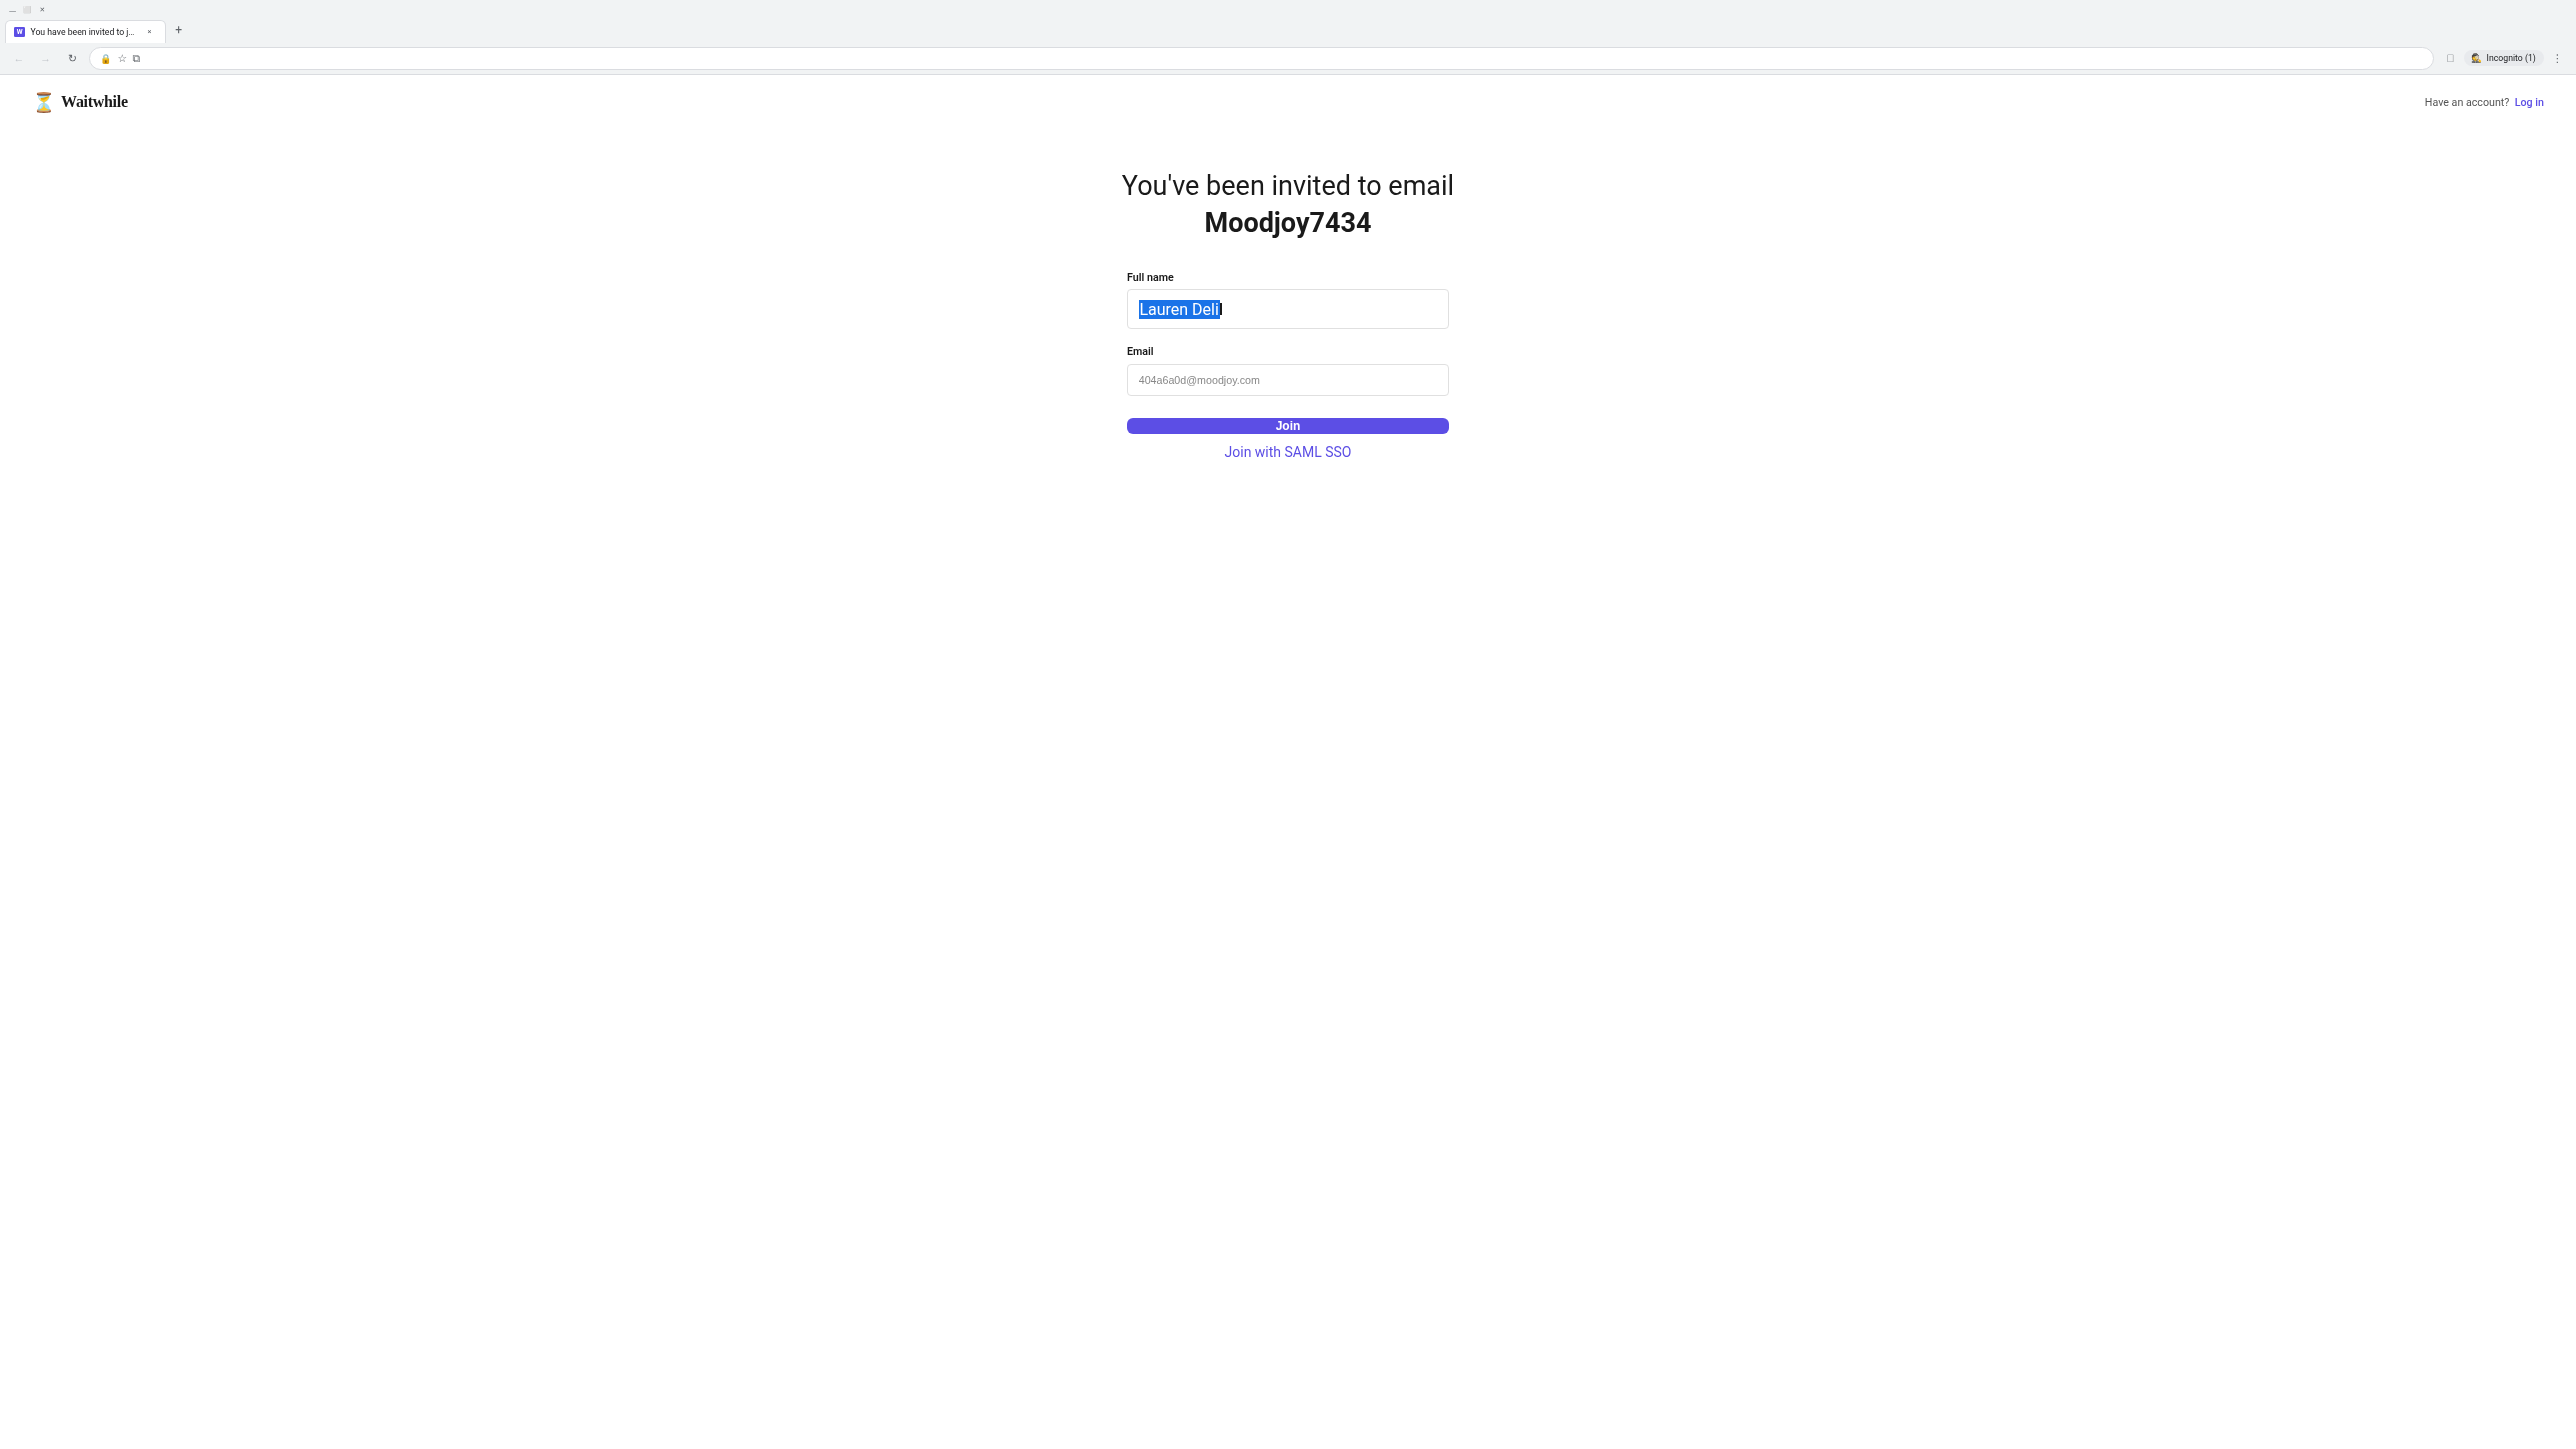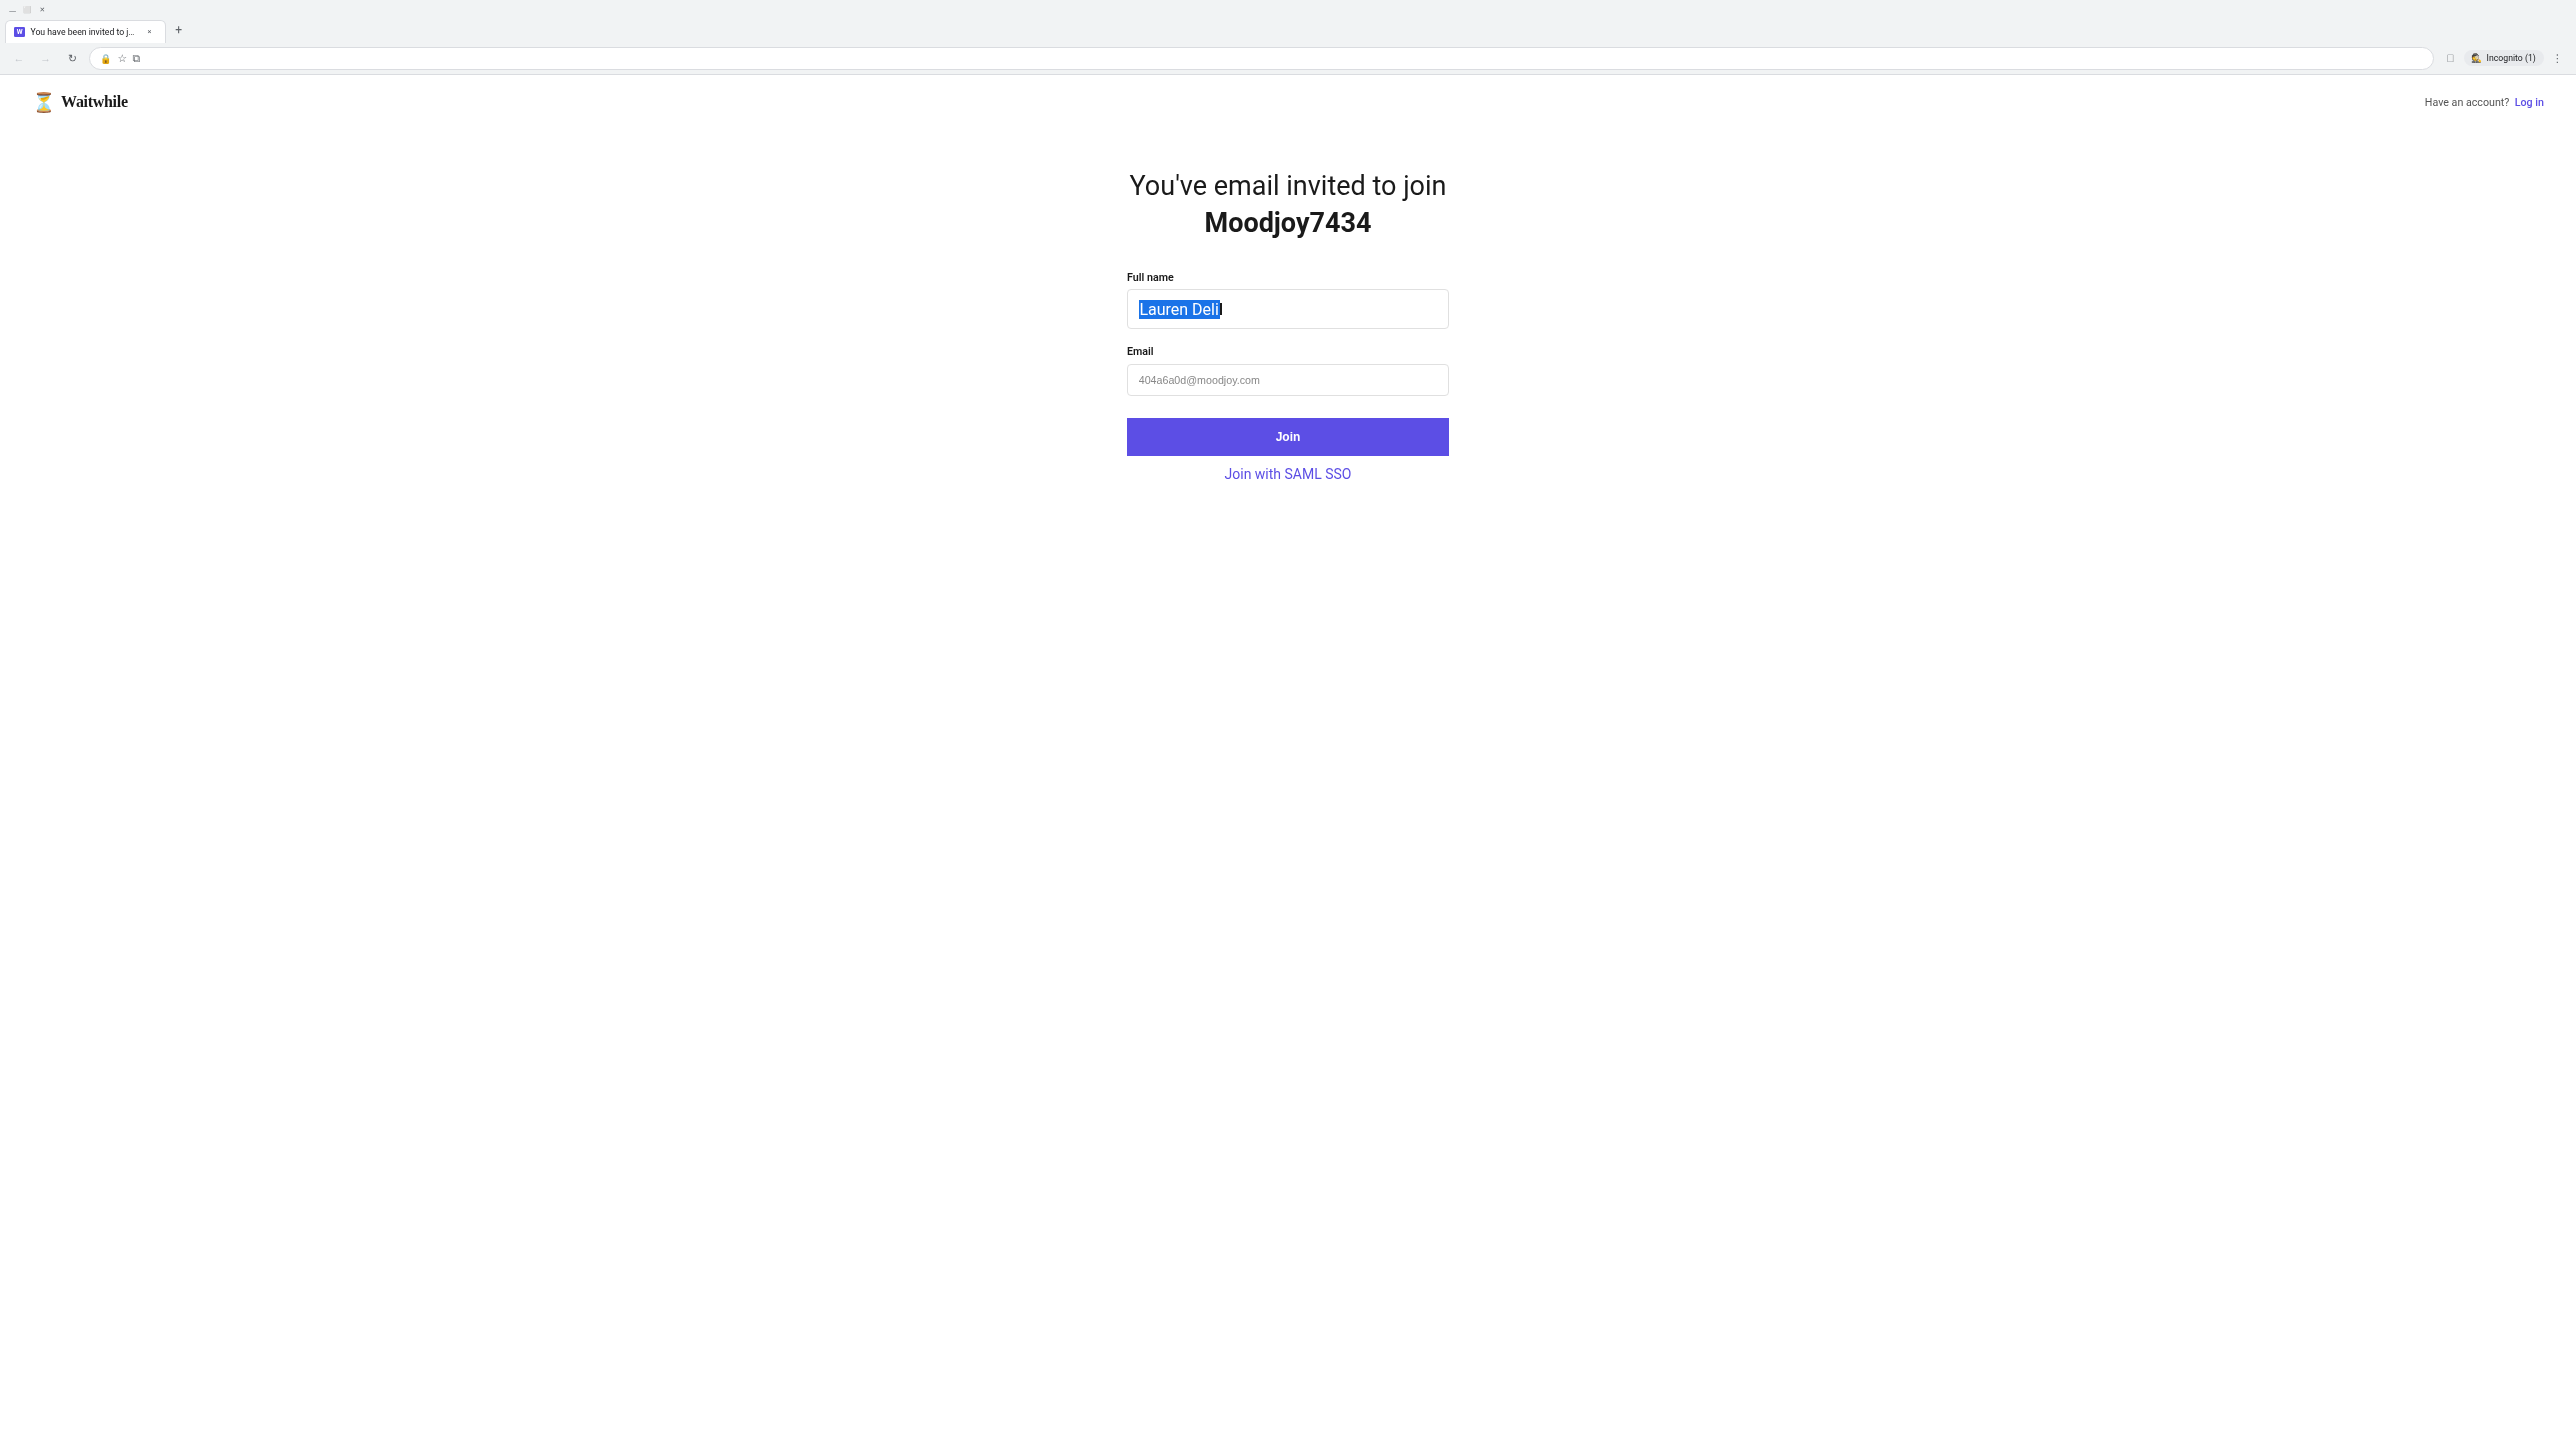--- a/index.html
+++ b/index.html
@@ -338,25 +338,25 @@
     }
 
     .selected-highlight {
       background: #1a73e8;
       color: white;
       padding: 0 0.7px;
     }
 
     .join-btn {
       width: 100%;
-      padding: 12px;
+      padding: 1px;
       background: #5c4ee5;
       color: white;
       border: none;
-      border-radius: 0;
+      border-radius: 6px;
       font-size: 12px;
       font-weight: 600;
       cursor: pointer;
       margin-bottom: 10.7px;
       margin-top: 5.4px;
     }
 
     .saml-link {
       display: block;
       text-align: center;
@@ -443,21 +443,21 @@
       <span class="logo-icon">⏳</span>
       <span class="logo-text">Waitwhile</span>
     </div>
     <div class="header-right">
       <span class="have-account-text">Have an account?</span>
       <a class="login-link">Log in</a>
     </div>
   </div>
 
   <div class="main-content">
-    <div class="page-heading">You've email invited to join</div>
+    <div class="page-heading">You've been invited to email</div>
     <div class="org-name">Moodjoy7434</div>
 
     <div class="form-container">
       
       <div class="form-group">
         <label class="form-label">Full name</label>
         <div class="name-input-display">
           <span class="selected-highlight">Lauren Deli</span>
           <span class="cursor-indicator"></span>
         </div>

